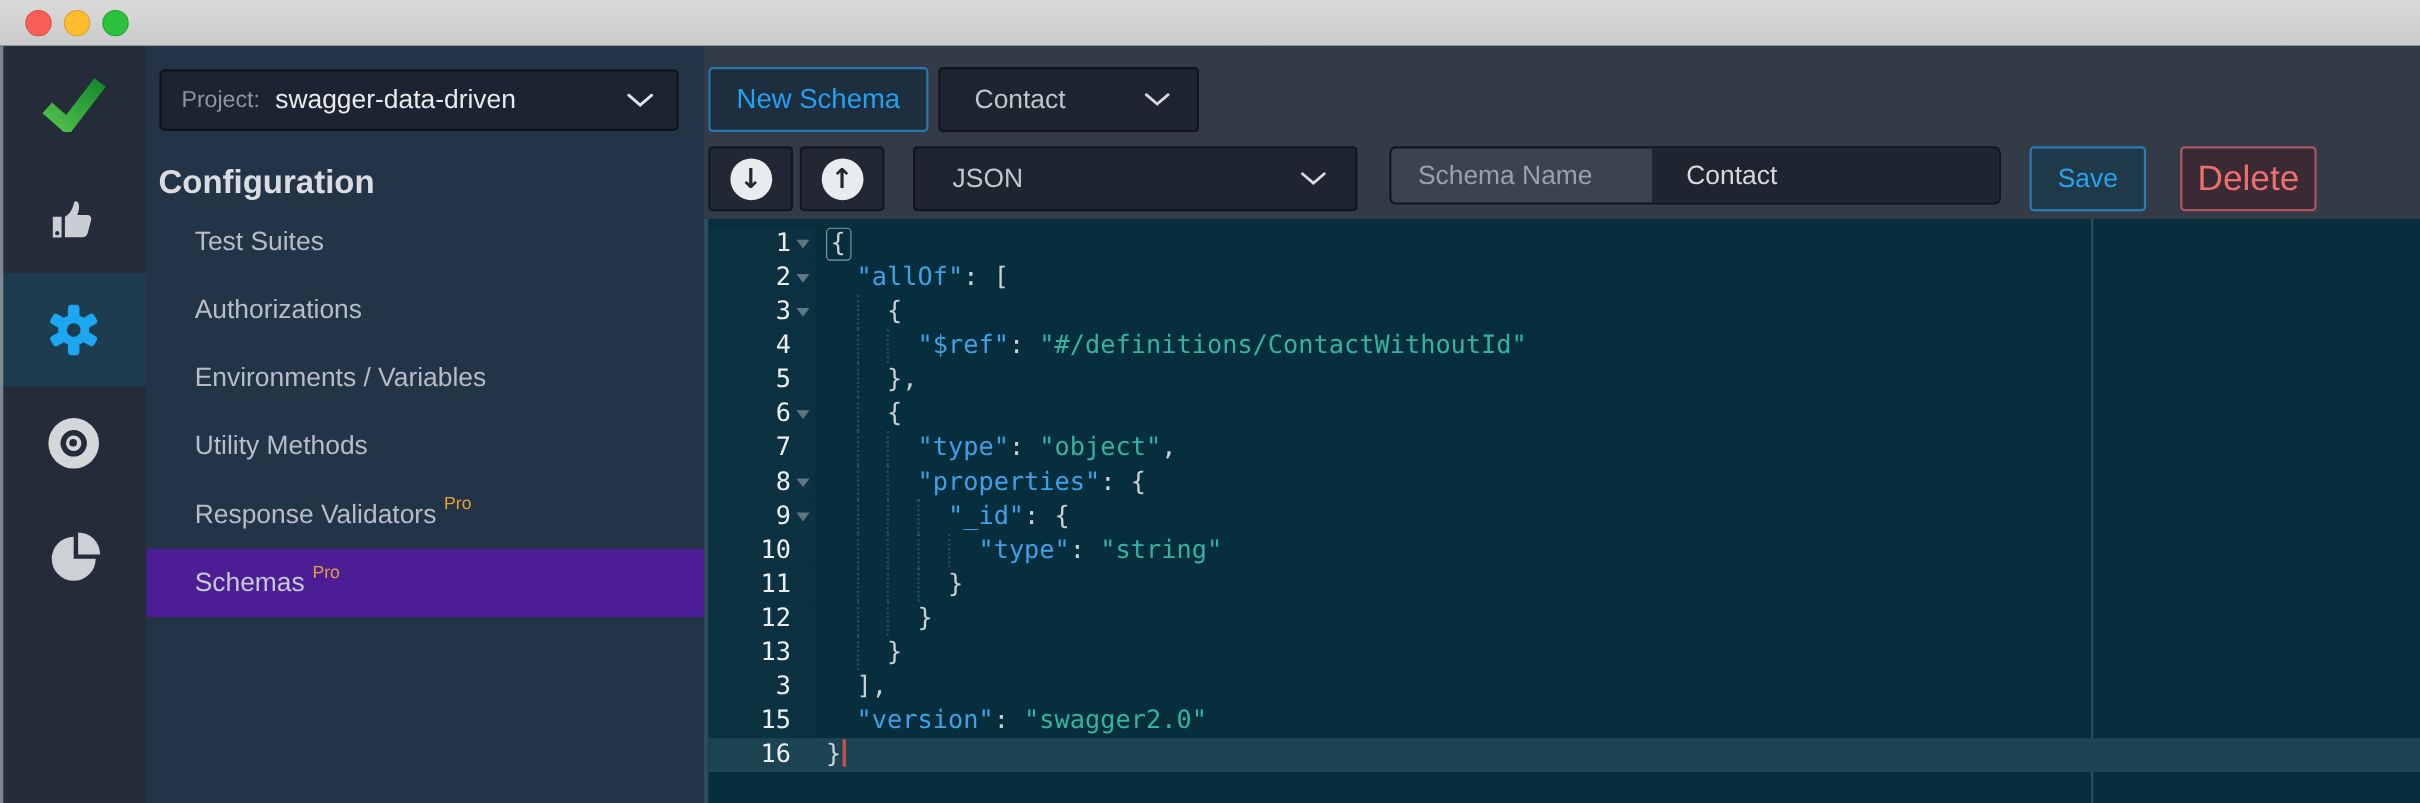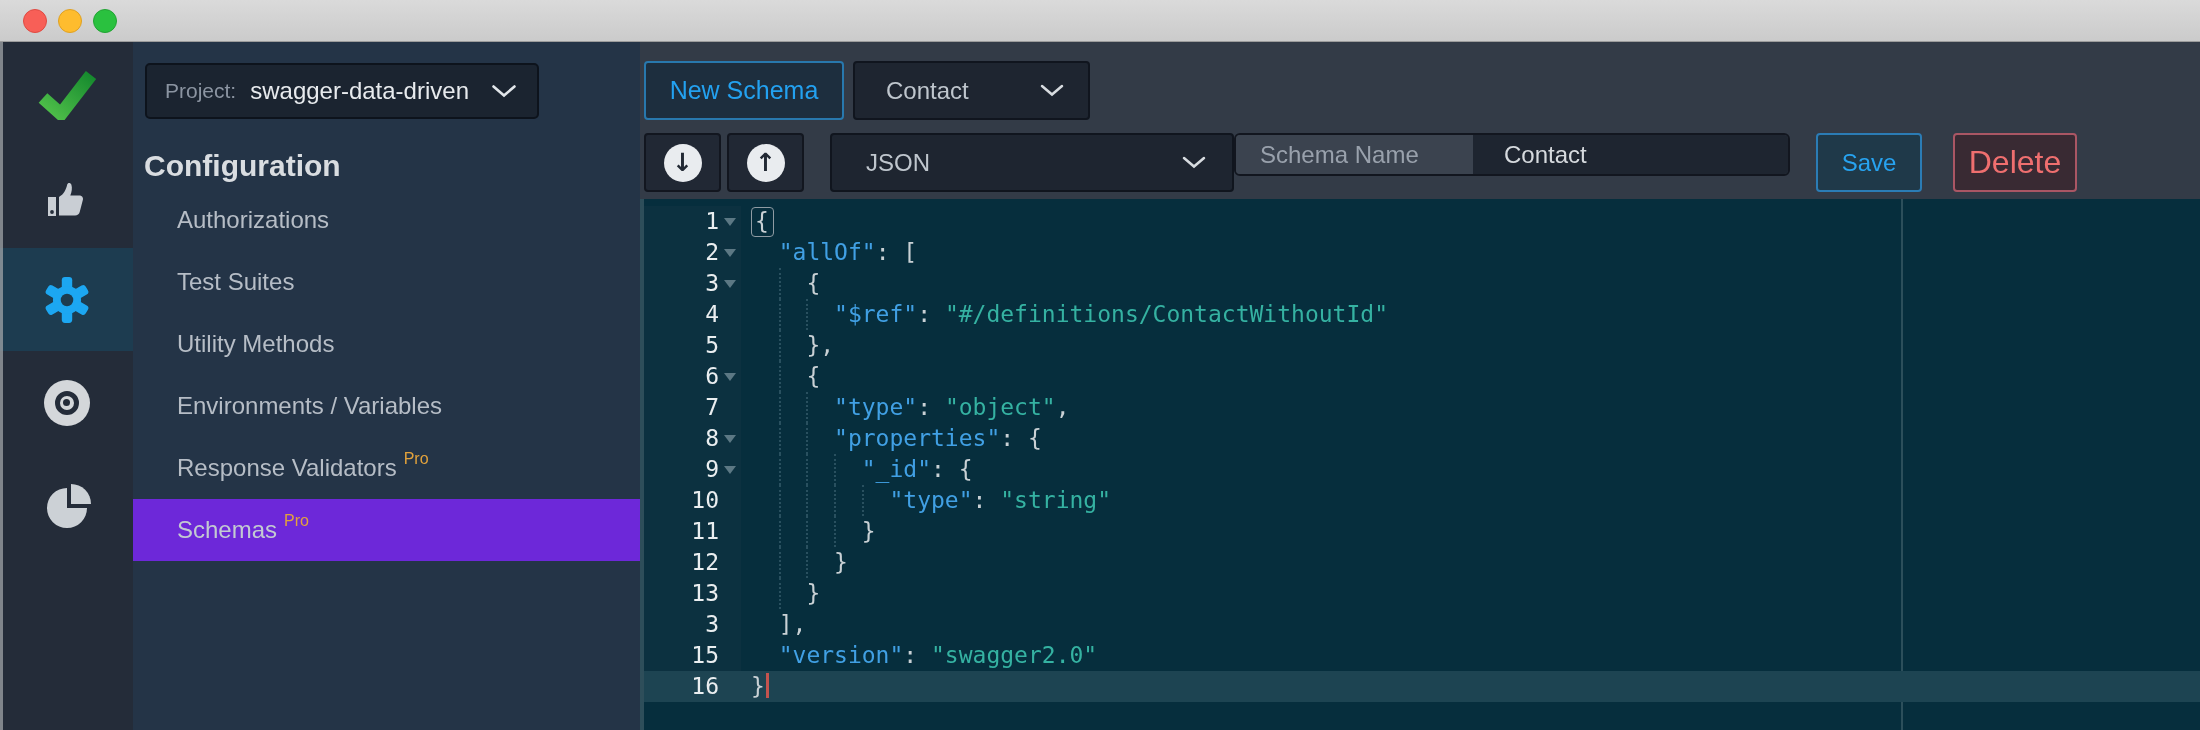--- a/index.html
+++ b/index.html
@@ -33,30 +33,30 @@
   .iconrail { width:133px; background:#242c39; flex:none; }
   .rail-item { height:103px; display:flex; align-items:center; justify-content:center; }
   .rail-item.selected { background:#1d3c50; }
   .icon-target { width:46px; height:46px; border-radius:50%; background:#d4d7da; display:flex; align-items:center; justify-content:center; }
   .icon-target .ring { width:24px; height:24px; border:5px solid #242c39; border-radius:50%; display:flex; align-items:center; justify-content:center; }
   .icon-target .dot { width:7px; height:7px; border-radius:50%; background:#242c39; }
 
   
   .sidepanel { width:507px; background:#243447; flex:none; }
   .project-select {
-    margin:21px 0 0 12px; width:394px; height:56px;
+    margin:21px 0 0 12px; width:472px; height:56px;
     background:#1b2430; border:2px solid #0d131c; border-radius:5px;
     display:flex; align-items:center; padding:0 20px 0 18px; cursor:default;
   }
   .project-label { font-size:21px; color:#8b94a1; }
   .project-value { font-size:24px; color:#e8ebee; margin-left:14px; }
   .project-select .chev { margin-left:auto; }
   .config-title { margin:30px 0 6px 11px; font-size:30px; font-weight:bold; color:#d9dde1; }
   .cfg-item { height:62px; display:flex; align-items:center; padding-left:44px; font-size:24px; color:#b6bdc6; }
-  .cfg-item.selected { background:#6d28d9; color:#c3cad2; }
+  .cfg-item.selected { background:#4c1d95; color:#c3cad2; }
   .pro { color:#e2a23c; font-size:16px; margin-left:7px; align-self:flex-start; margin-top:13px; }
 
   
   .main { flex:1; display:flex; flex-direction:column; background:#333b47; min-width:0; }
   .toolbar1 { display:flex; margin:19px 0 0 4px; }
   .toolbar2 { display:flex; margin:13px 0 0 4px; }
 
   .btn, .select, .iconbtn { height:59px; display:flex; align-items:center; border-radius:4px; }
   .btn-new {
     width:200px; justify-content:center; background:#1d2e3e;
@@ -68,21 +68,21 @@
   .select .chev { margin-left:auto; }
 
   .iconbtn { width:77px; justify-content:center; background:#212834; border:2px solid #12161f; }
   .iconbtn + .iconbtn { margin-left:6px; }
   .circ {
     width:38px; height:38px; border-radius:50%; background:#e9ecef; color:#222934;
     display:flex; align-items:center; justify-content:center;
     font-size:25px; font-weight:bold; font-family:"DejaVu Sans", sans-serif; line-height:1;
   }
 
-  .name-group { display:flex; height:43px; border:2px solid #12161f; border-radius:6px; overflow:hidden; }
+  .name-group { display:flex; margin-left:29px; height:53px; border:2px solid #12161f; border-radius:6px; overflow:hidden; }
   .name-addon { width:237px; background:#3b434f; color:#99a1ac; font-size:24px; display:flex; align-items:center; padding-left:24px; }
   .name-input { width:315px; background:#1e2530; color:#d6dade; font-size:24px; display:flex; align-items:center; padding-left:31px; }
 
   .btn-save   { margin-left:26px; width:106px; justify-content:center; background:#1f3949; border:2px solid #2b7cb5; color:#27a3f0; font-size:24px; }
   .btn-delete { margin-left:31px; width:124px; justify-content:center; background:#392a33; border:2px solid #aa5664; color:#ef6f6f; font-size:32px; }
 
   
   .editor {
     margin-top:7px; flex:1; position:relative; overflow:hidden;
     background:#062e3d; border-left:4px solid #2e4e5a; padding-top:7px;
@@ -183,30 +183,30 @@
       <span class="project-value">swagger-data-driven</span>
       <span class="chev">
         <svg width="26" height="14" viewBox="0 0 26 14">
             <path d="M2.5 2.5 L13 11.5 L23.5 2.5" fill="none" stroke="#e2e6ea" stroke-width="2.6" stroke-linecap="round"></path>
           </svg>
       </span>
     </div>
     <div class="config-title">Configuration</div>
     <div id="config-list">
         <div class="cfg-item">
+          <span class="cfg-label">Test Suites</span>
+        </div>
+        <div class="cfg-item">
           <span class="cfg-label">Authorizations</span>
         </div>
         <div class="cfg-item">
-          <span class="cfg-label">Test Suites</span>
+          <span class="cfg-label">Environments / Variables</span>
         </div>
         <div class="cfg-item">
           <span class="cfg-label">Utility Methods</span>
-        </div>
-        <div class="cfg-item">
-          <span class="cfg-label">Environments / Variables</span>
         </div>
         <div class="cfg-item">
           <span class="cfg-label">Response Validators</span>
           <span class="pro">Pro</span>
         </div>
         <div class="cfg-item selected">
           <span class="cfg-label">Schemas</span>
           <span class="pro">Pro</span>
         </div>
       </div>

